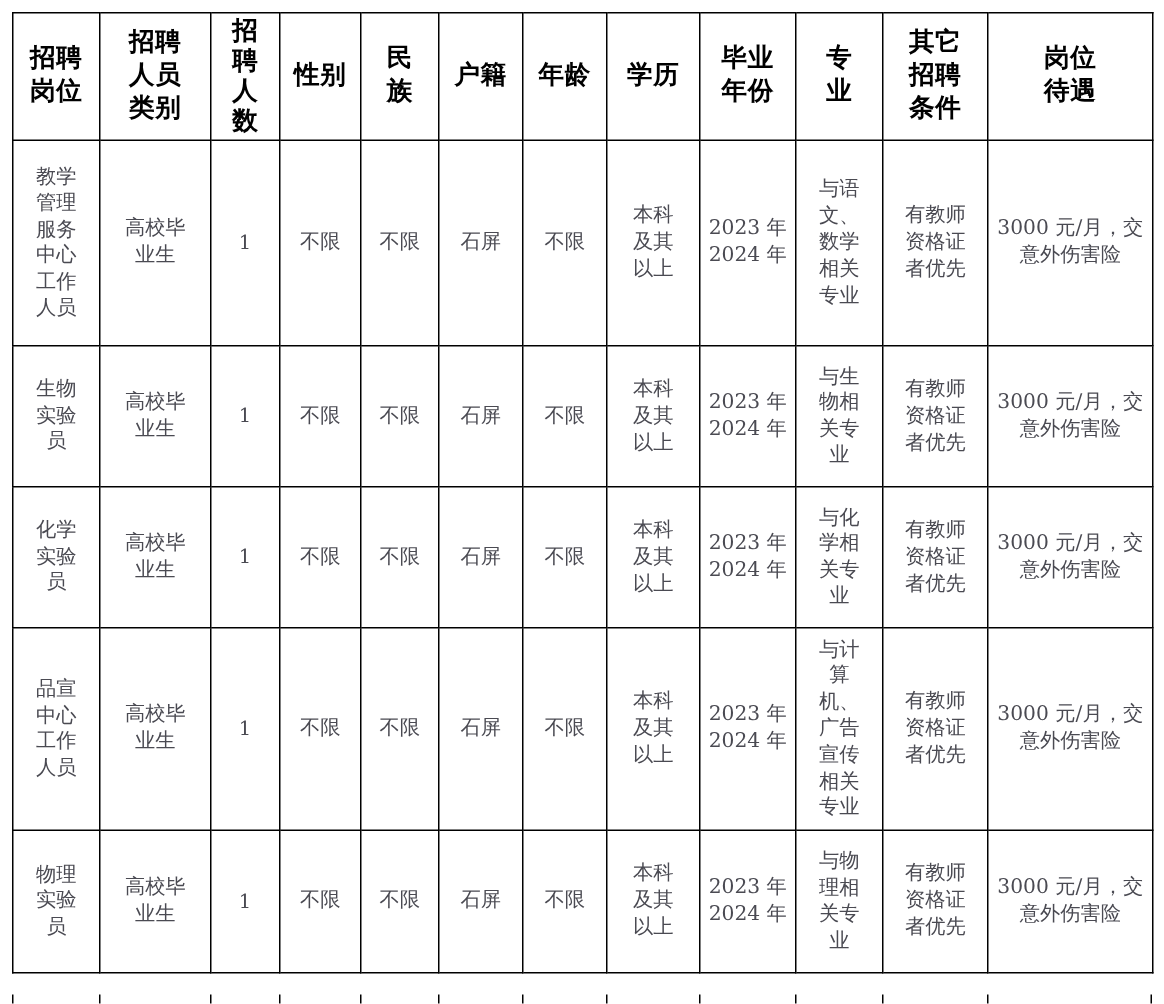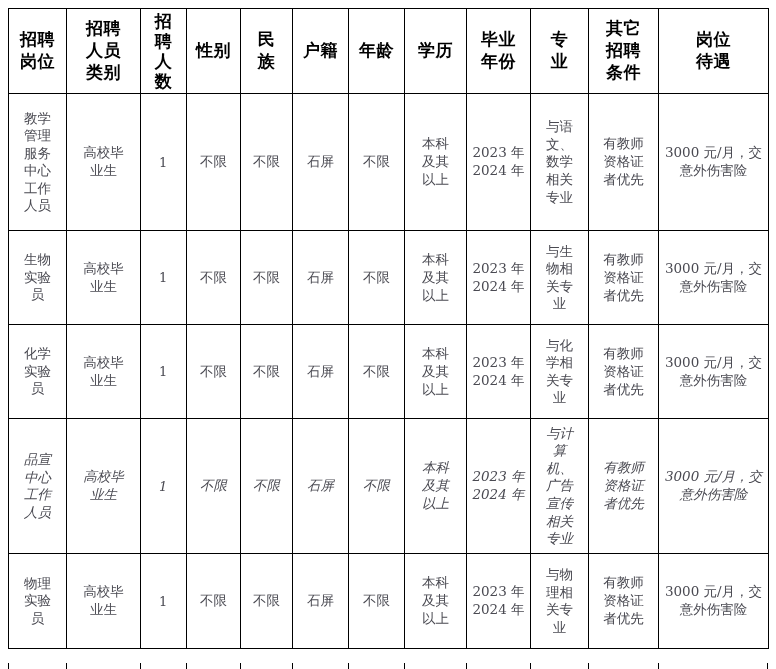--- a/index.html
+++ b/index.html
@@ -85,21 +85,21 @@
   col.c6  { width: 56px; }
   col.c7  { width: 62px; }
   col.c8  { width: 64px; }
   col.c9  { width: 58px; }
   col.c10 { width: 70px; }
   col.c11 { width: 110px; }
 
   tbody tr.r0 td { height: 132px; }
   tbody tr.r1 td { height: 89px; }
   tbody tr.r2 td { height: 89px; }
-  tbody tr.r3 td { height: 130px; font-style: italic; }
+  tbody tr.r3 td { height: 130px; }
   tbody tr.r4 td { height: 90px; }
 
   
   .partial-row {
     position: absolute;
     left: 8px;
     top: 663px;
     width: 760px;
     height: 6px;
     box-sizing: border-box;

